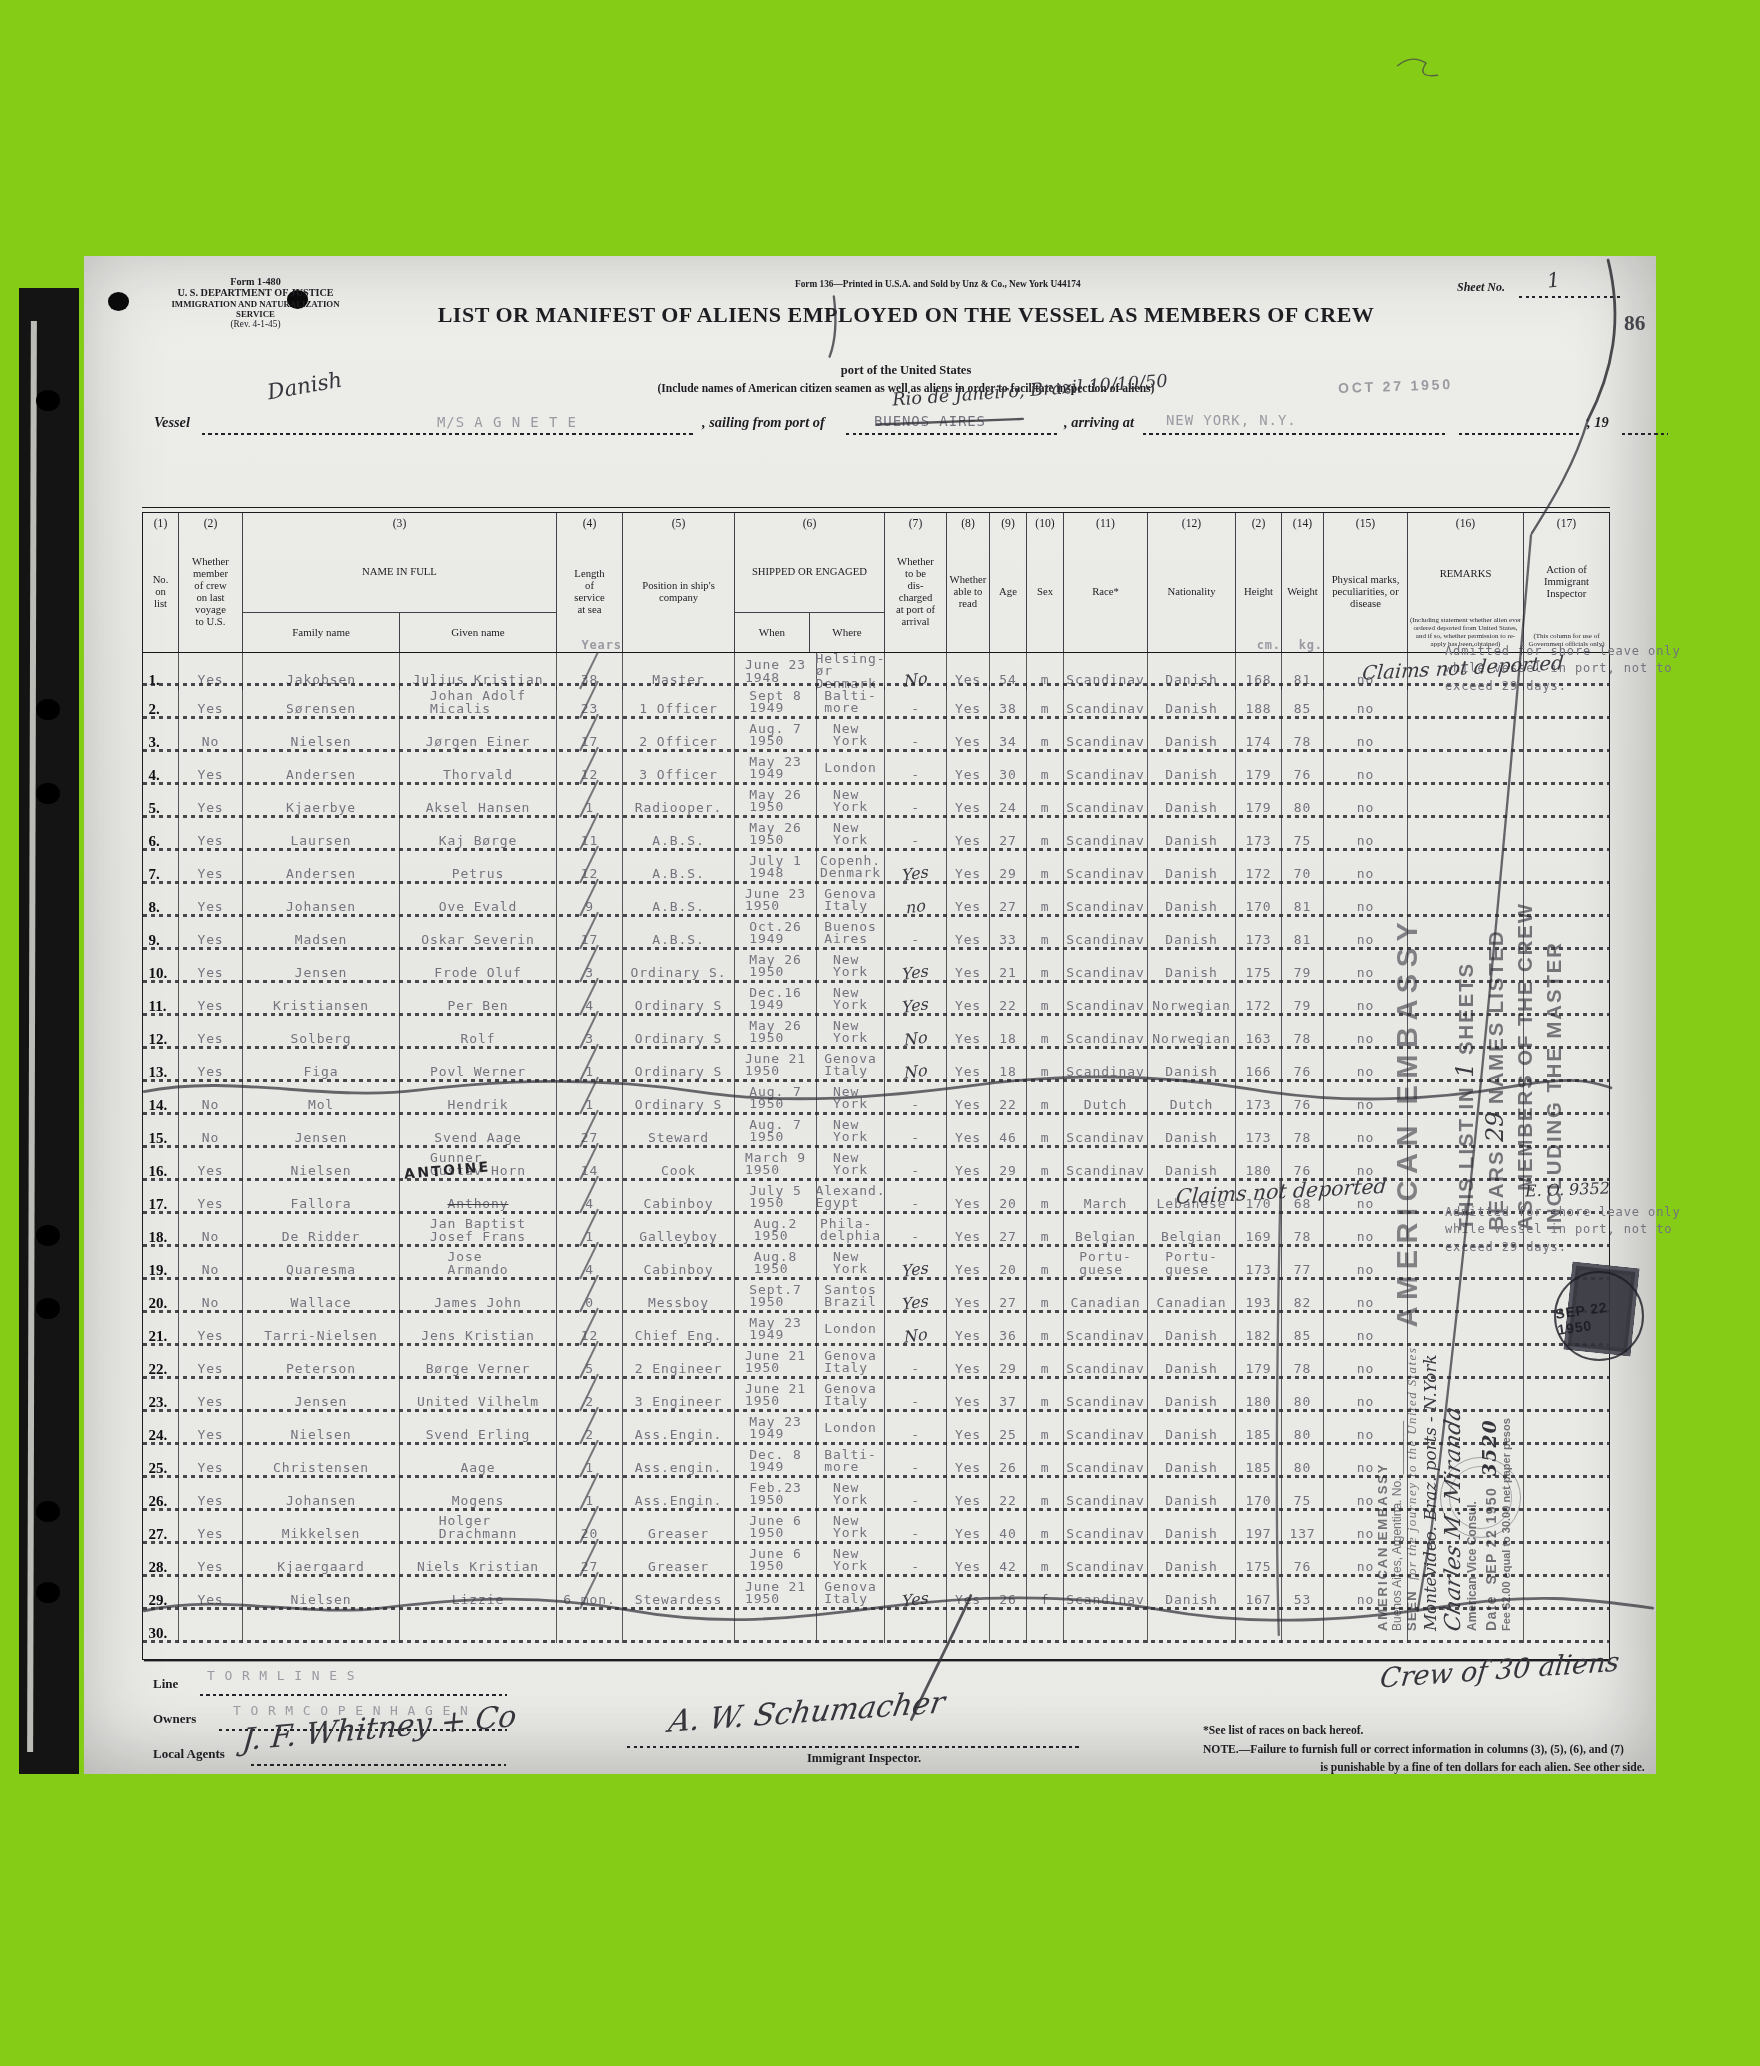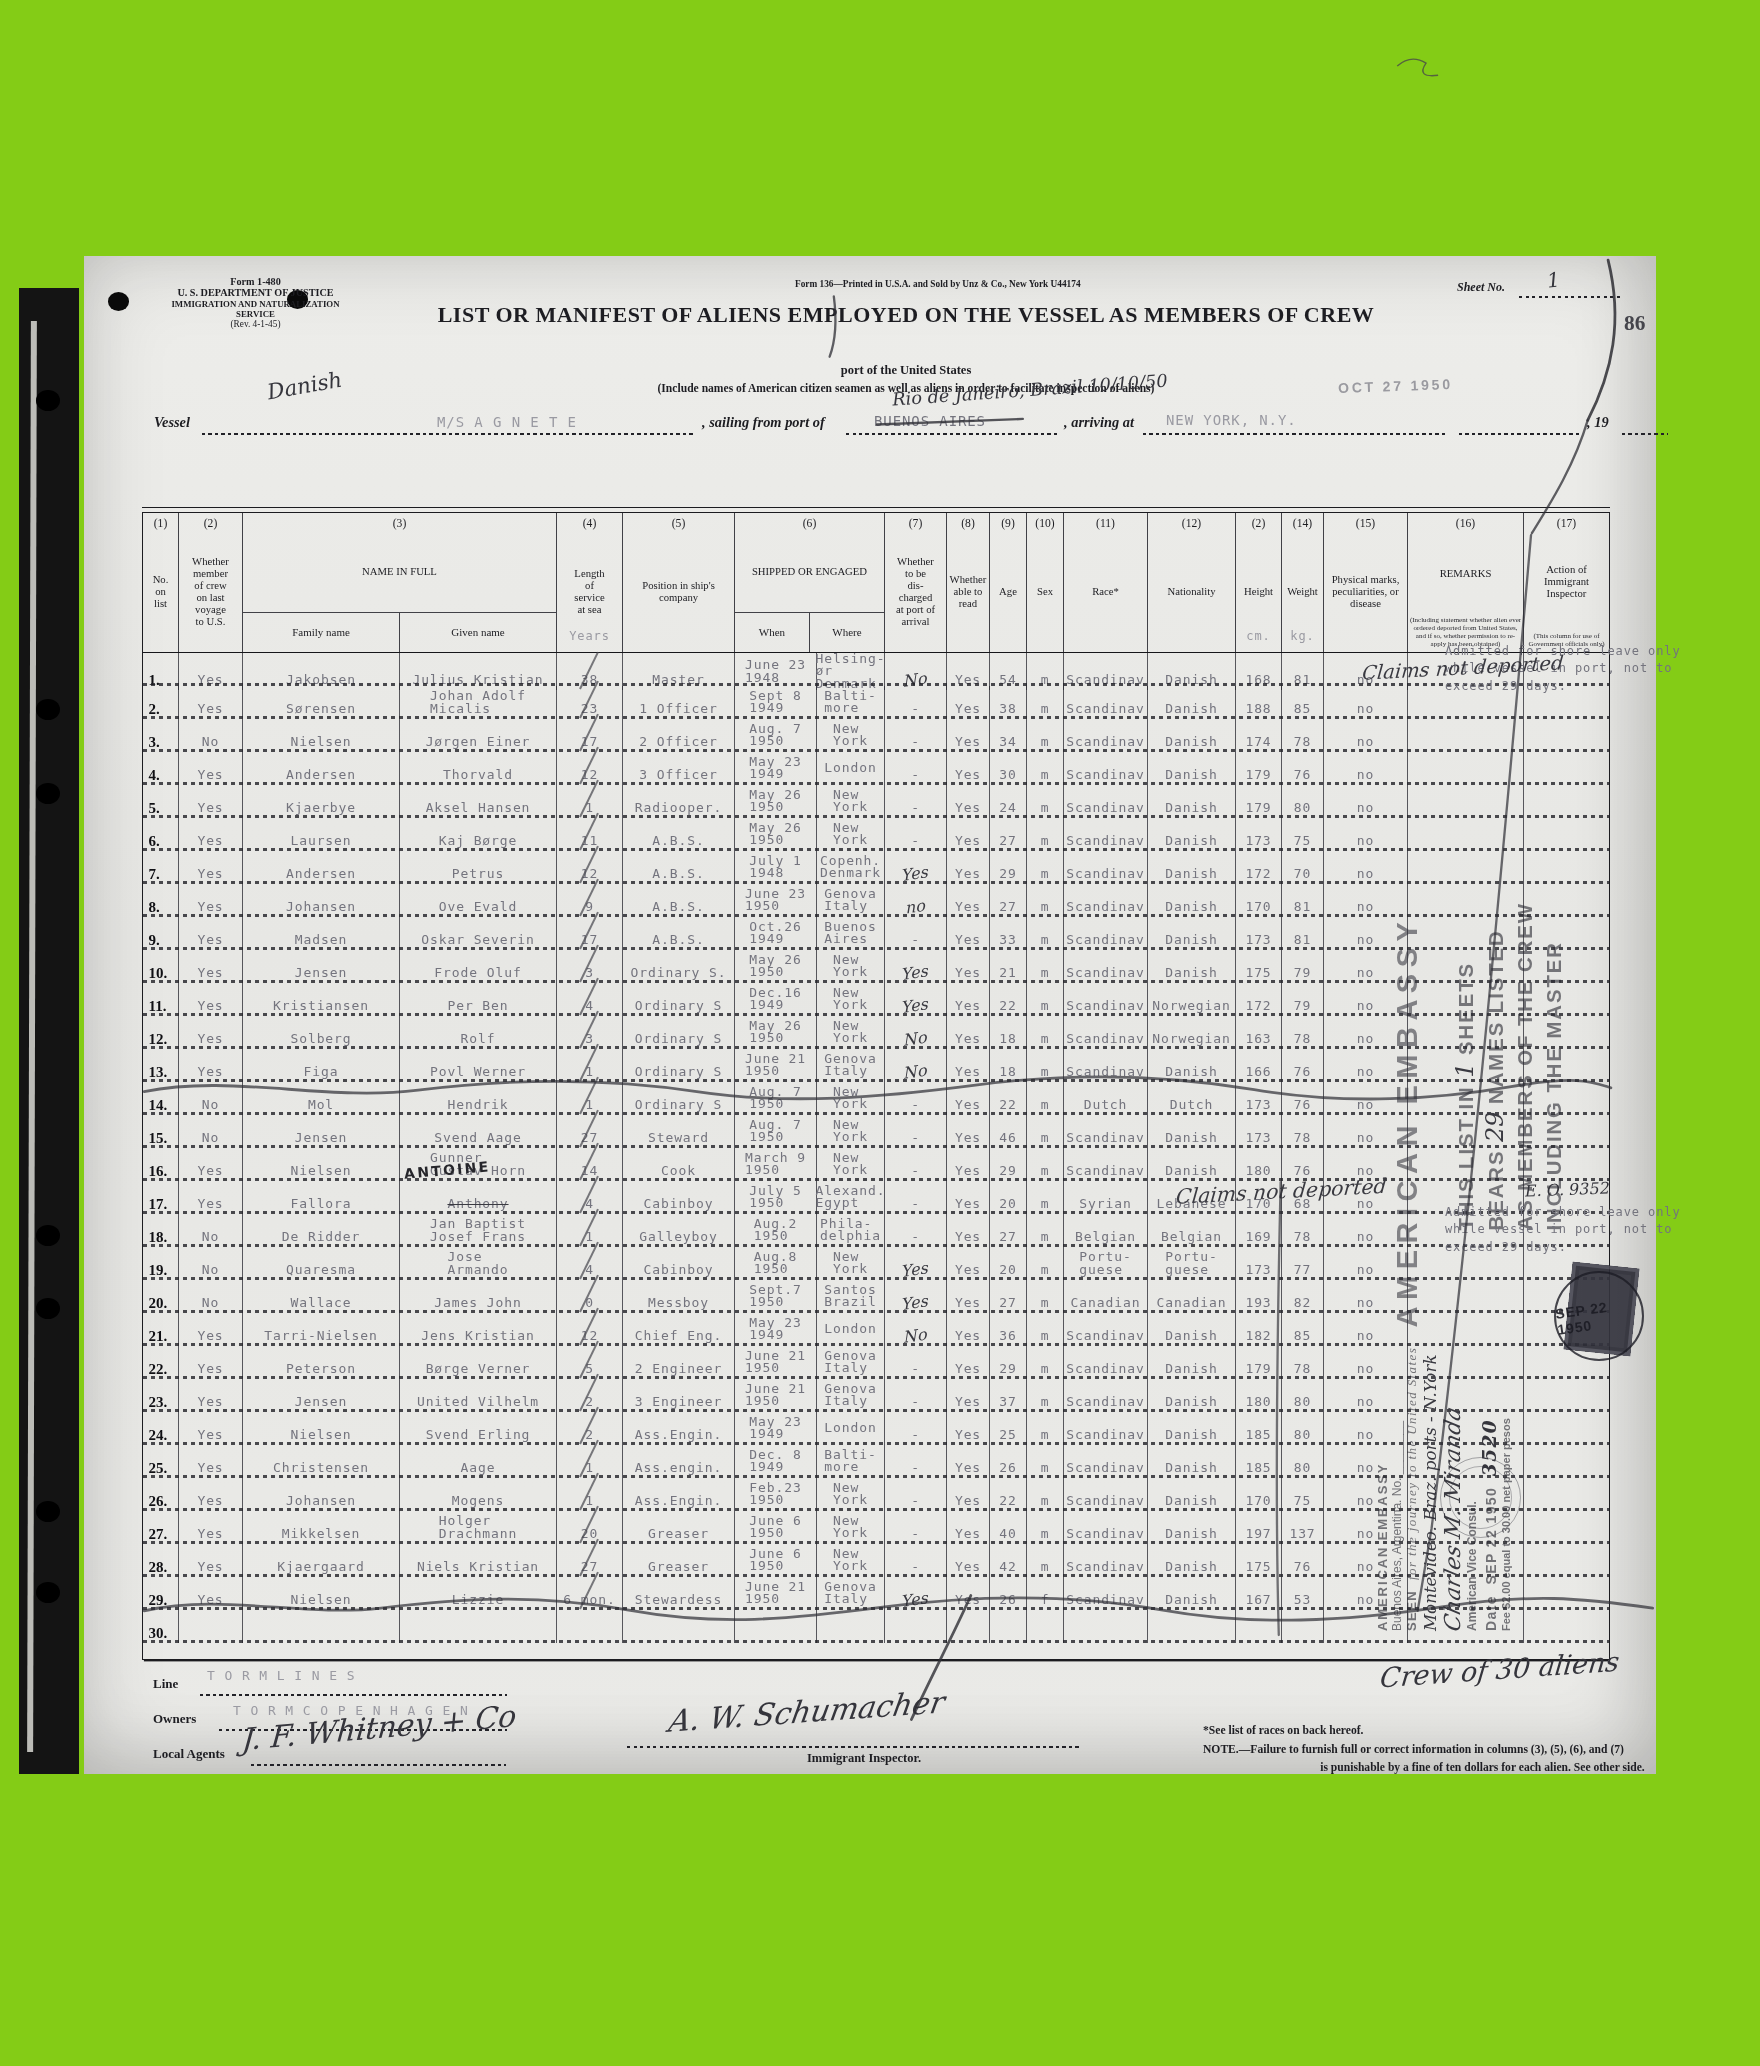--- a/index.html
+++ b/index.html
@@ -31,21 +31,21 @@
   .mtable{position:absolute;left:58px;top:251px;width:1468px;
     --cols:36px 64px 157px 157px 66px 112px 82px 68px 62px 43px 37px 37px 84px 88px 46px 42px 84px 116px 86px;}
   .topline{height:1.9px;border-top:1.9px solid #1c1c20;margin-bottom:1.9px;}
   .mhead{display:grid;grid-template-columns:var(--cols);height:139px;border-top:1.4px solid #1c1c20;border-bottom:1.9px solid #16161a;
          border-left:1.4px solid #1c1c20;border-right:1.4px solid #1c1c20;}
   .hcell,.hgroup{border-right:0.9px solid rgba(35,35,42,.85);position:relative;}
   .hcell{display:flex;flex-direction:column;align-items:center;padding-top:4.6px;}
   .hnum{font-size:11.6px;color:#1d1d22;}
   .hlab{font-size:10.7px;line-height:12px;text-align:center;white-space:pre-line;color:#1d1d22;margin:auto 0.9px;}
   .hnote{font-size:7px;line-height:8px;text-align:center;white-space:pre-line;color:#2a2a30;margin-bottom:3.7px;}
-  .hfaint{position:absolute;bottom:9px;left:0;right:0;text-align:center;font-size:12px;}
+  .hfaint{position:absolute;bottom:0;left:0;right:0;text-align:right;font-size:12px;font-weight:bold;}
   .hgroup{grid-column:span 2;display:flex;flex-direction:column;}
   .hgtop{flex:1;display:flex;flex-direction:column;align-items:center;padding-top:4.6px;border-bottom:0.9px solid rgba(35,35,42,.85);}
   .hgsub{height:39px;display:flex;}
   .hgsub div{flex:1;display:flex;align-items:center;justify-content:center;font-size:11px;color:#1d1d22;border-right:0.9px solid rgba(35,35,42,.85);}
   .hgsub div:last-child{border-right:none;}
   .mbody{border-bottom:1.4px solid #1c1c20;box-shadow:0 3.3px 0 -1.9px #1c1c20;border-left:1.4px solid #1c1c20;border-right:1.4px solid #1c1c20;}
   .t-row{display:grid;grid-template-columns:var(--cols);height:33px;position:relative;}
   .t-row::after{content:"";position:absolute;left:0;right:0;bottom:0;height:2.3px;
     background-image:repeating-linear-gradient(90deg,#202026 0 4.2px,transparent 4.2px 8px);opacity:.8;}
   .t-fill{height:16.7px;}
@@ -1186,21 +1186,21 @@
             <div class="cell c-read">
               <span class="typed">Yes</span>
             </div>
             <div class="cell c-age">
               <span class="typed">20</span>
             </div>
             <div class="cell c-sex">
               <span class="typed">m</span>
             </div>
             <div class="cell c-race">
-              <span class="typed">Syrian</span>
+              <span class="typed">March</span>
             </div>
             <div class="cell c-nationality">
               <span class="typed">Lebanese</span>
             </div>
             <div class="cell c-height">
               <span class="typed">170</span>
             </div>
             <div class="cell c-weight">
               <span class="typed">68</span>
             </div>

